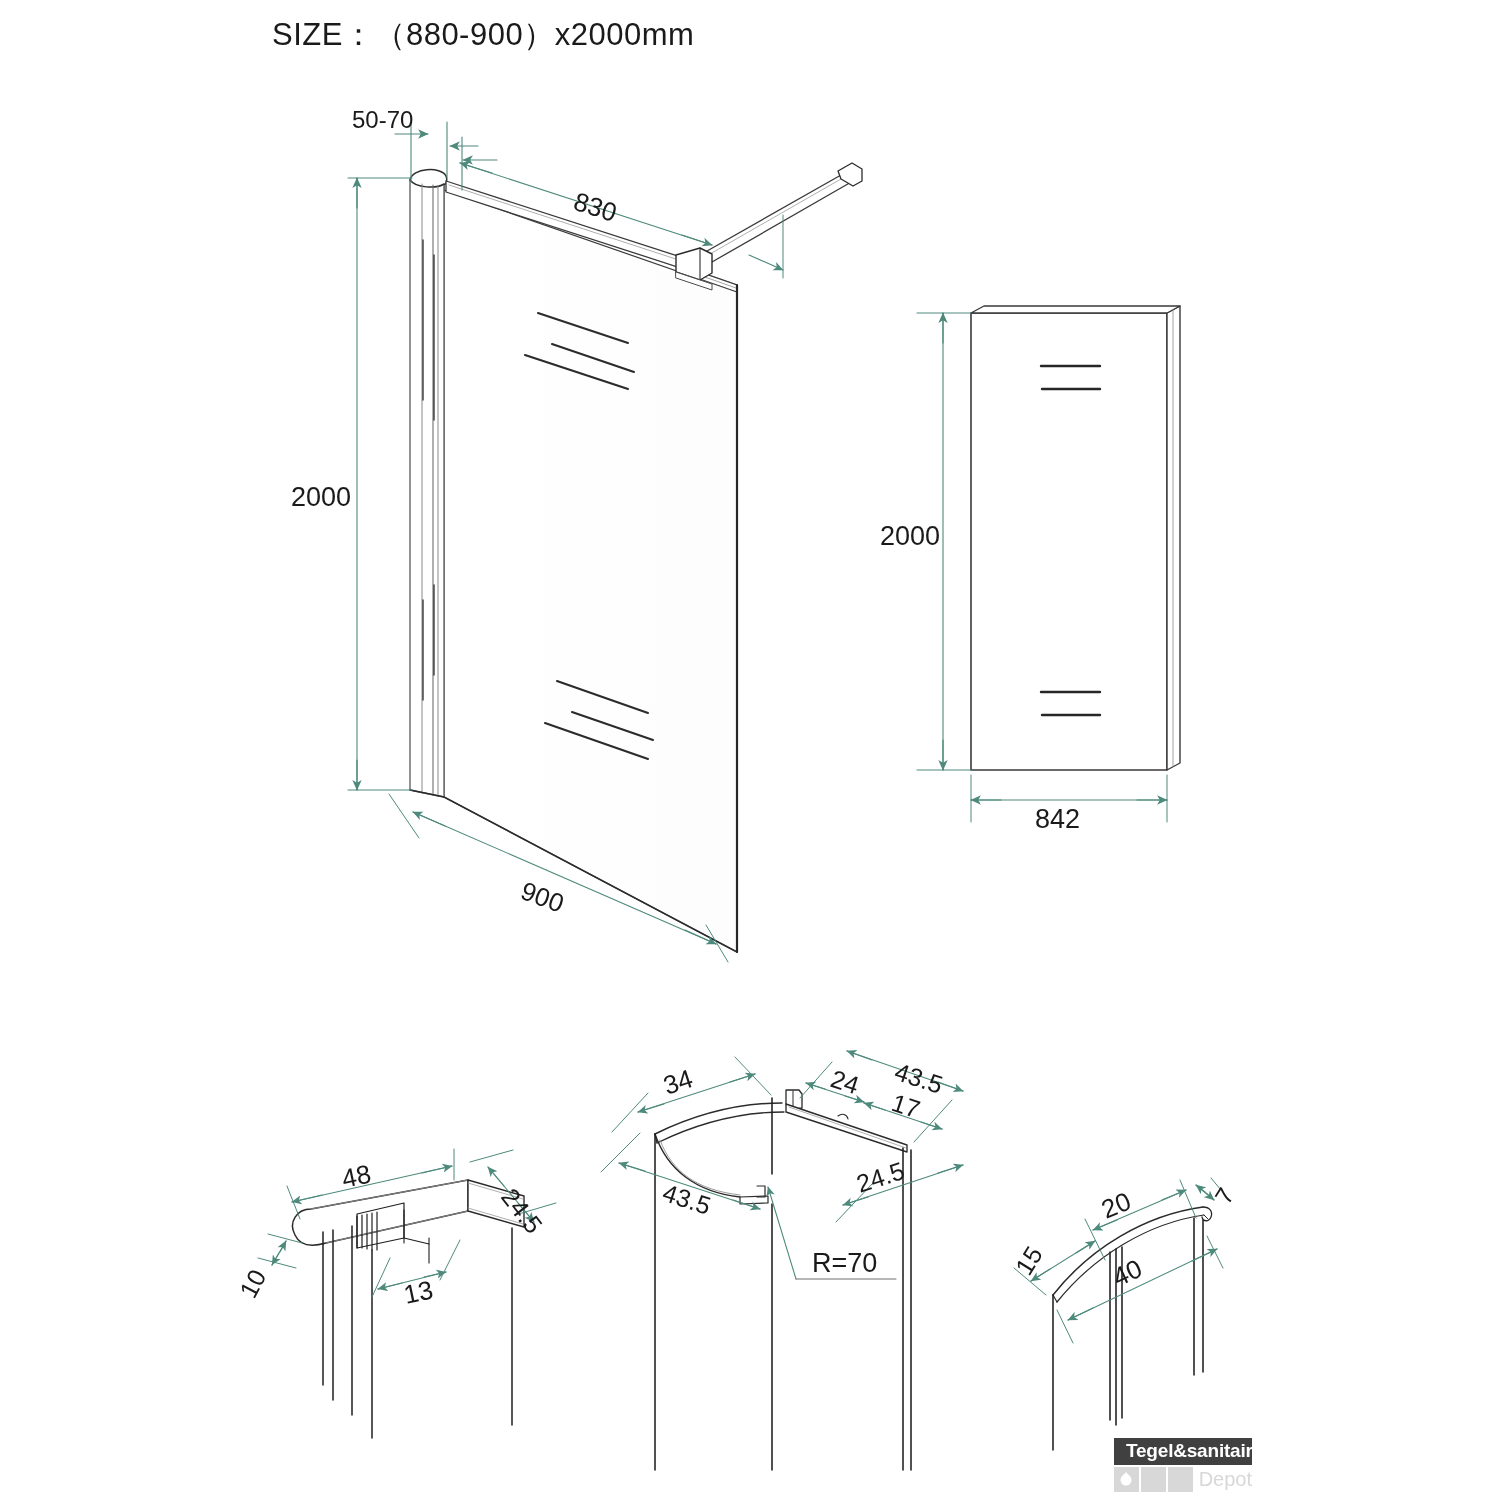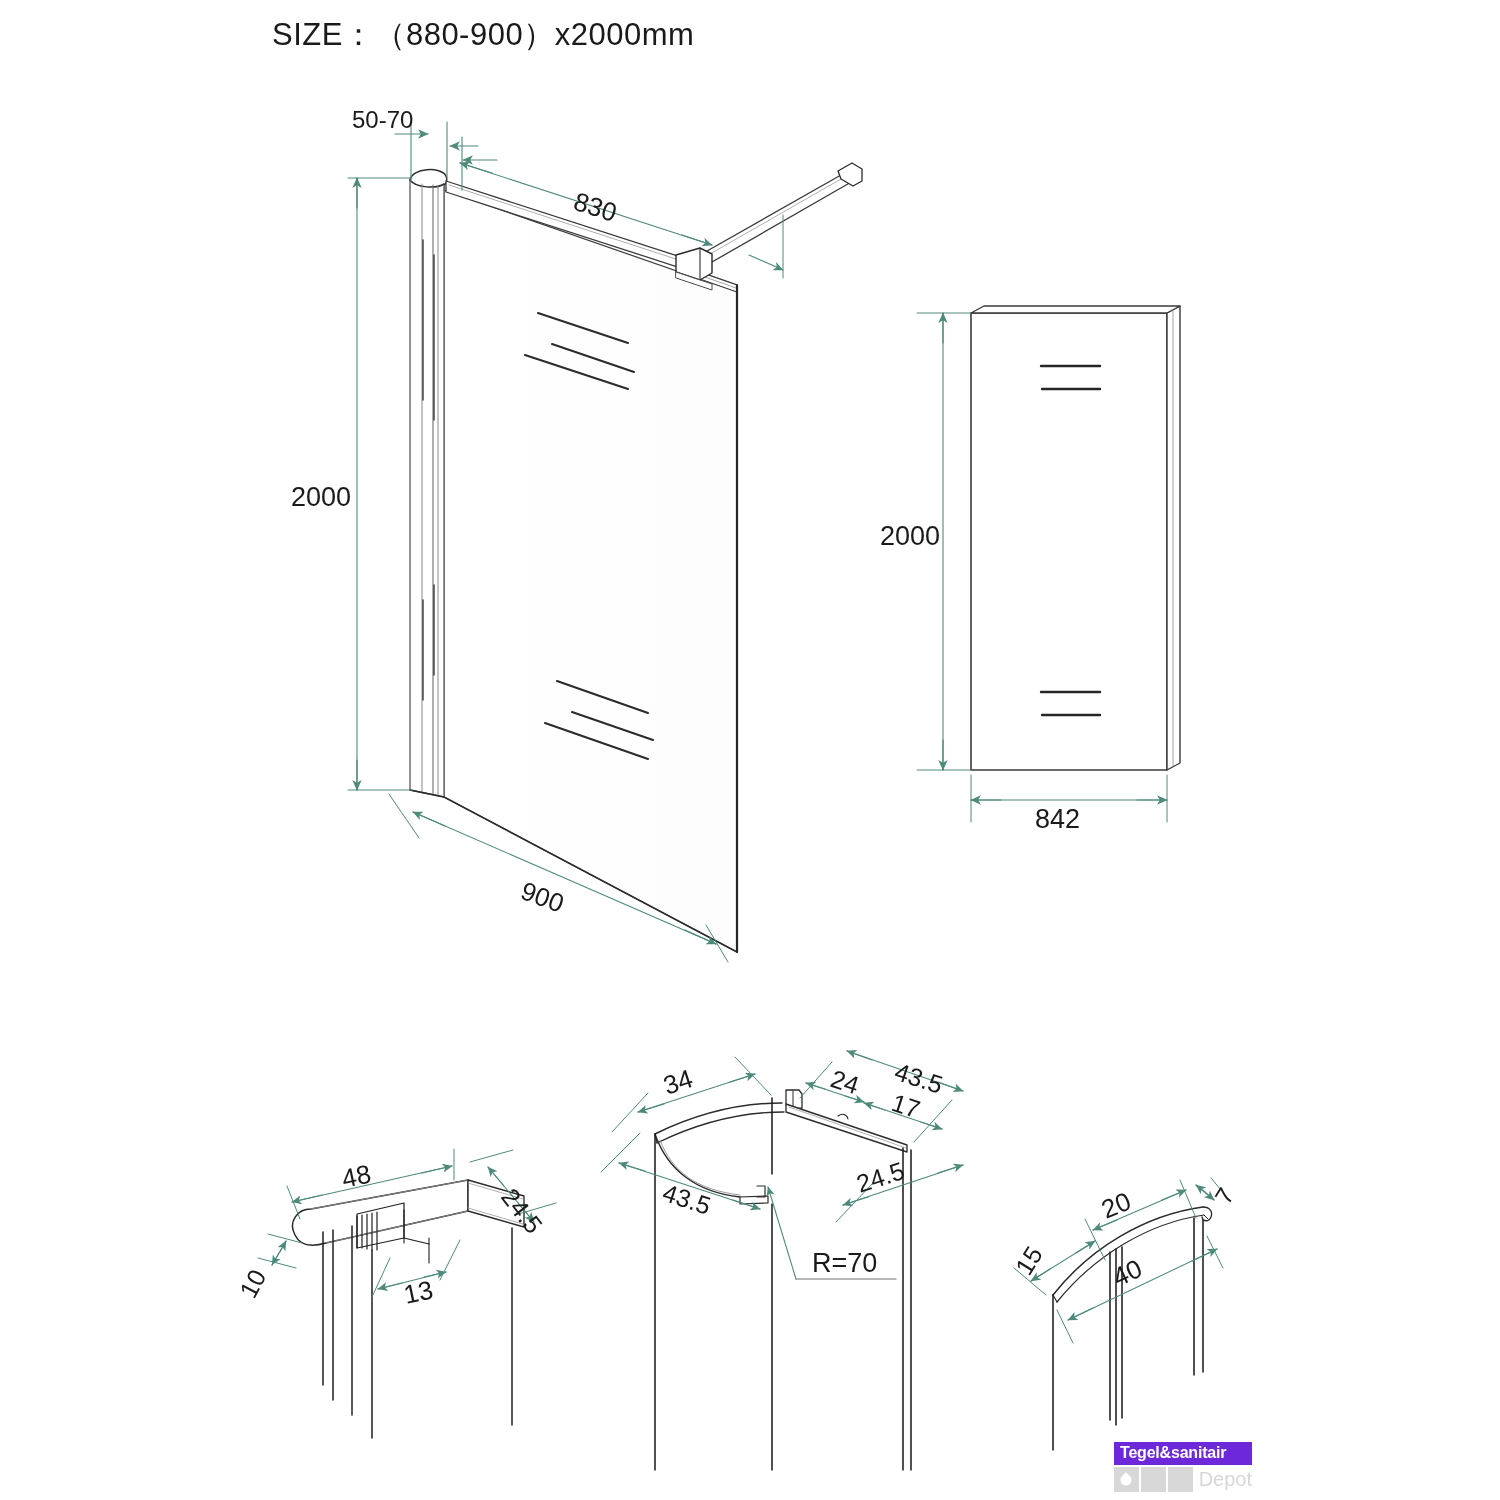--- a/index.html
+++ b/index.html
@@ -35,25 +35,25 @@
     fill: #1a1a1a;
   }
   .watermark {
     position: absolute;
     right: 8px;
     bottom: 8px;
     width: 138px;
     opacity: 1;
   }
   .wm-bar {
-    background: #6d28d9;
+    background: #404040;
     color: #ffffff;
-    font-size: 16px;
+    font-size: 19px;
     font-weight: bold;
-    padding: 2px 6px 3px 6px;
+    padding: 2px 6px 3px 12px;
     letter-spacing: -0.2px;
     font-family: "Liberation Sans", sans-serif;
     white-space: nowrap;
   }
   .wm-row {
     display: flex;
     align-items: flex-end;
     margin-top: 2px;
   }
   .wm-sq {

